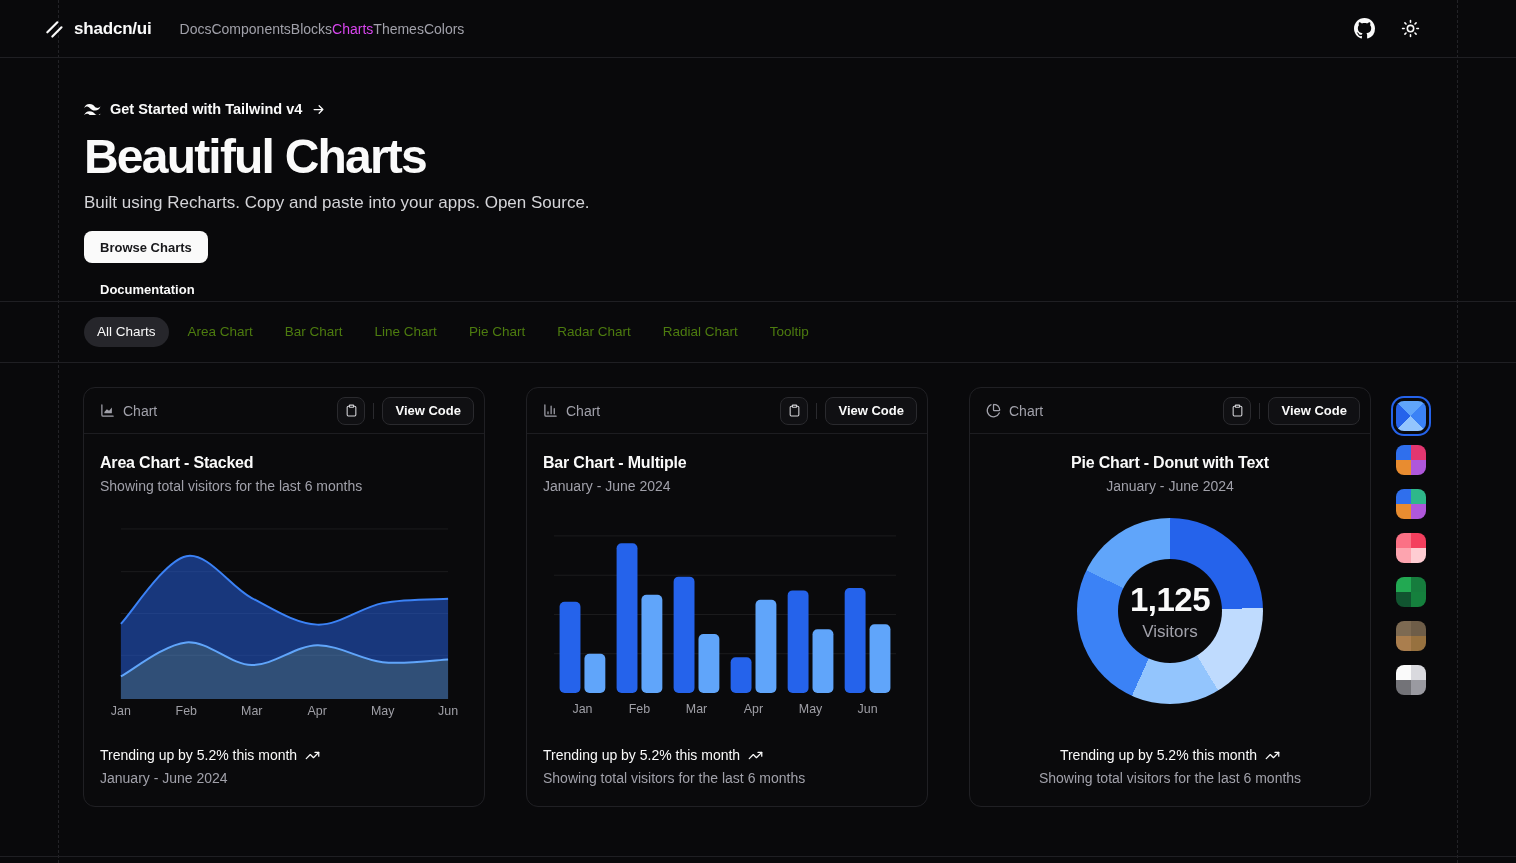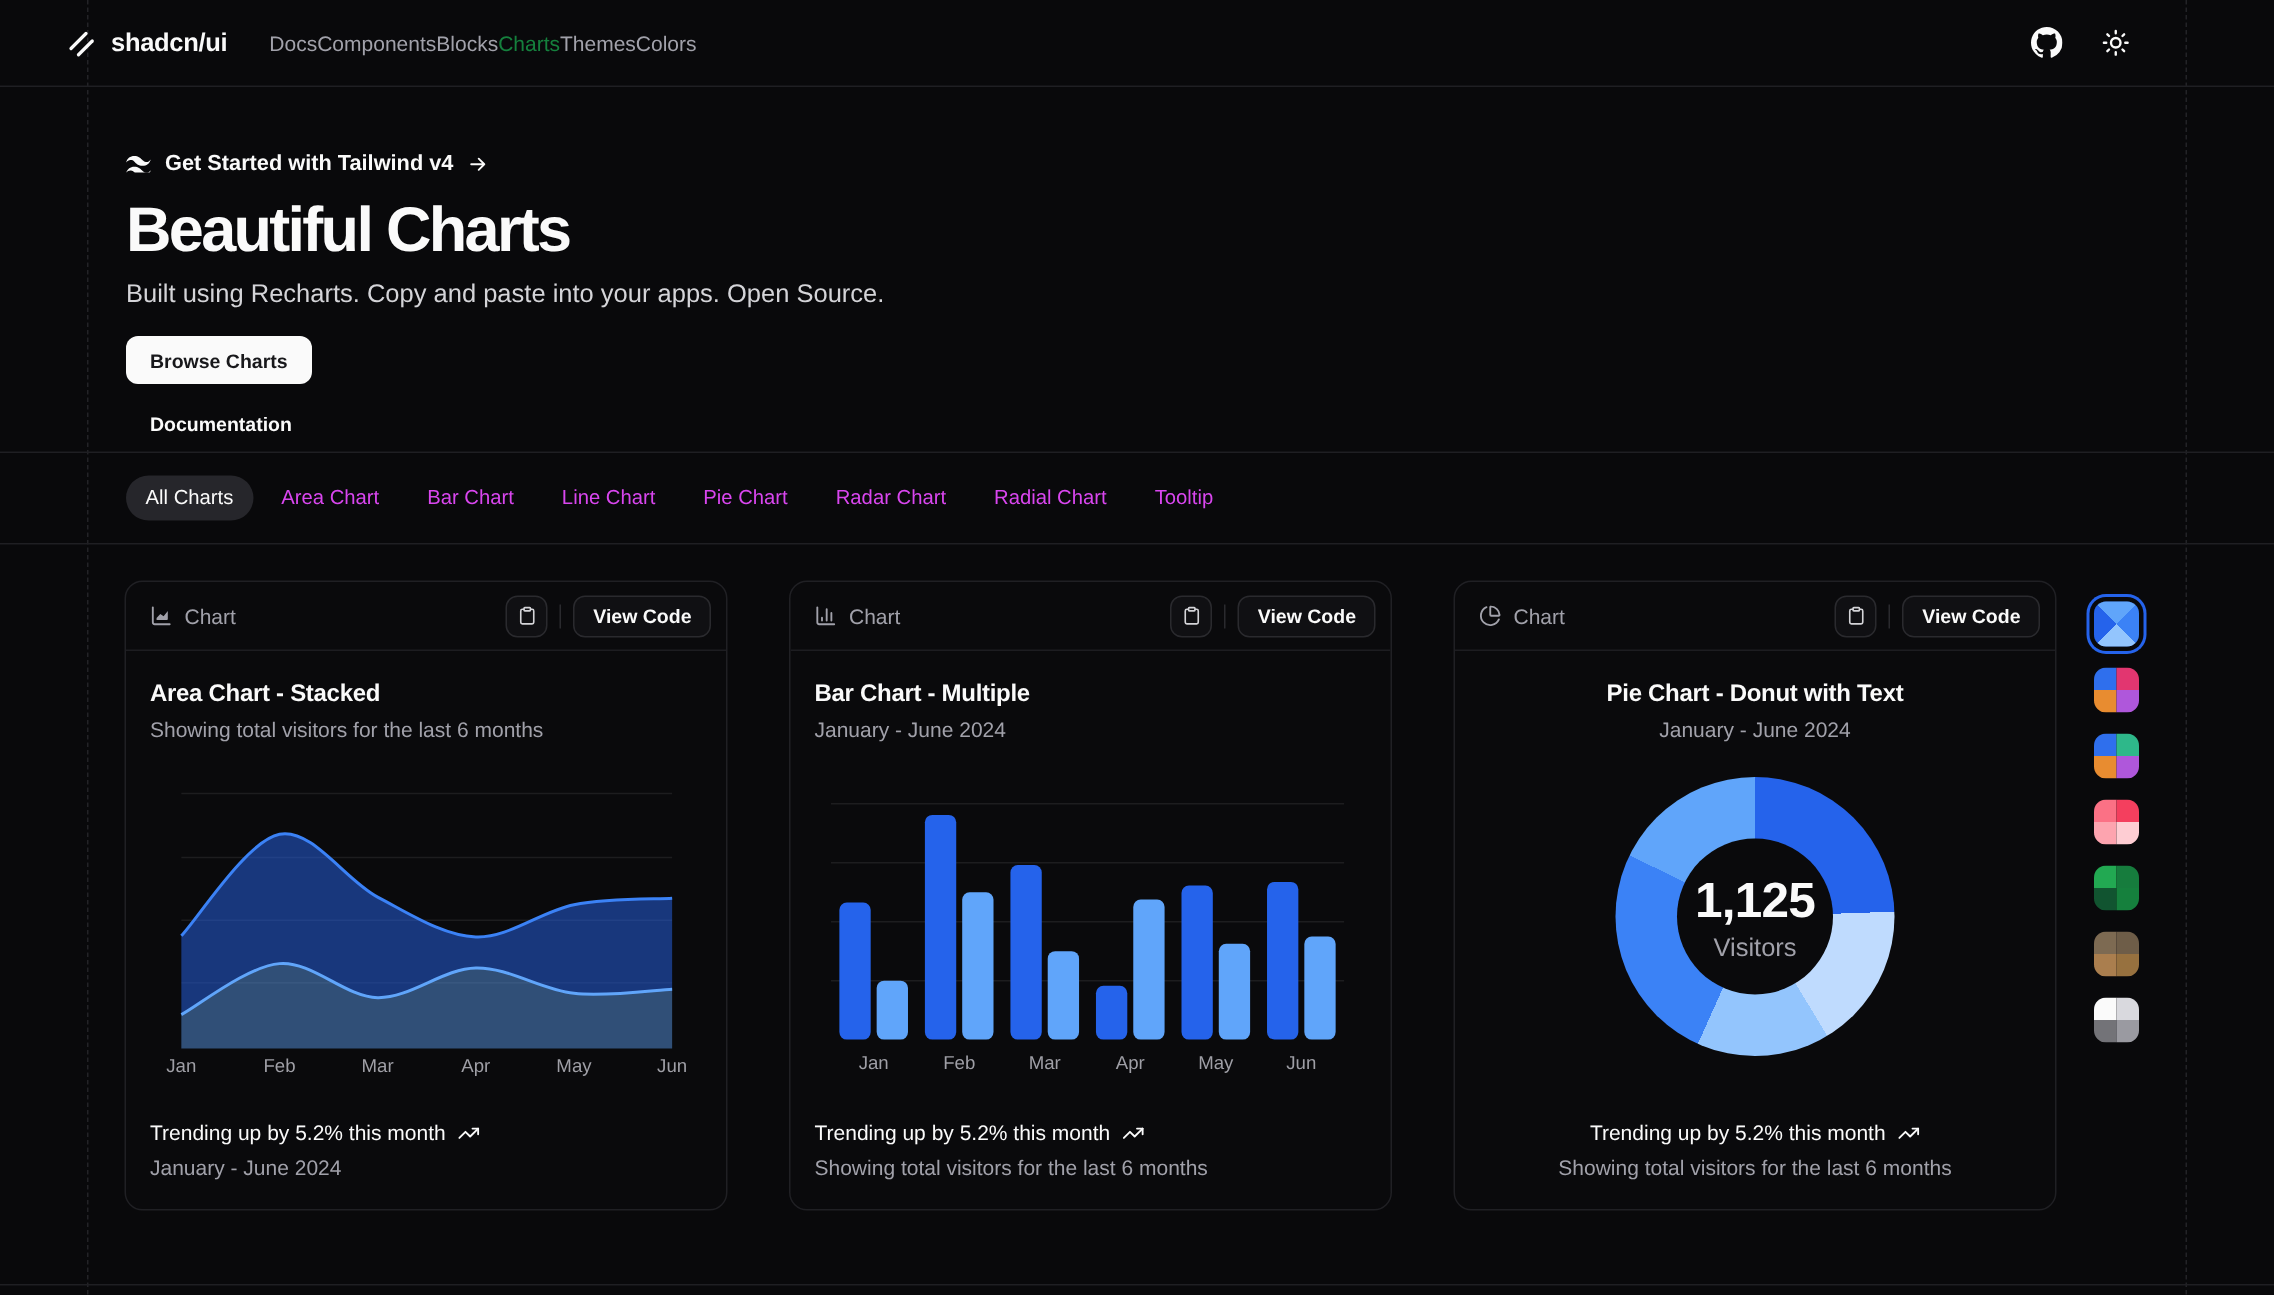--- a/index.html
+++ b/index.html
@@ -8,48 +8,48 @@
   .vline { position:absolute; top:0; bottom:0; width:0; border-left:1px dashed #232327; z-index:1; }
   .hline { position:absolute; left:0; right:0; height:1px; background:#1f1f23; z-index:1; }
 
   
   .nav { position:absolute; top:0; left:0; right:0; height:57px; display:flex; align-items:center;
     padding:0 90px 0 44px; z-index:2; }
   .brand { display:flex; align-items:center; gap:10px; cursor:pointer; }
   .brand-name { font-size:17px; font-weight:700; letter-spacing:-0.2px; }
   .nav-links { display:flex; align-items:center; margin-left:28px; }
   .nav-link { font-size:14px; color:#a1a1aa; text-decoration:none; cursor:pointer; }
-  .nav-link.active { color:#15803d; }
+  .nav-link.active { color:#d946ef; }
   .nav-right { margin-left:auto; display:flex; align-items:center; gap:14px; }
   .search-box { width:256px; height:33px; background:#131316; border:1px solid #26262a; border-radius:8px;
     display:flex; align-items:center; padding:0 6px 0 12px; gap:8px; cursor:text; }
   .search-box input { flex:1; background:transparent; border:none; outline:none; color:#8b8b93;
     font-size:13px; font-family:inherit; }
   .search-box input::placeholder { color:#717179; }
   .kbd { background:#232327; border-radius:5px; padding:3px 6px; font-size:11px; color:#a1a1aa; white-space:nowrap; }
   .icon-btn { width:32px; height:32px; display:flex; align-items:center; justify-content:center;
     border-radius:8px; cursor:pointer; color:#e4e4e7; }
 
   
   .hero { position:absolute; top:57px; left:84px; right:90px; z-index:2; }
   .banner { margin-top:44px; display:flex; align-items:center; gap:9px; cursor:pointer; }
   .banner-text { font-size:14.5px; font-weight:600; color:#fafafa; }
-  .hero h1 { margin-top:12px; font-size:42px; font-weight:800; letter-spacing:-1.8px; color:#fafafa; }
+  .hero h1 { margin-top:12px; font-size:48px; font-weight:800; letter-spacing:-1.8px; color:#fafafa; }
   .hero-sub { margin-top:9px; font-size:17px; color:#d4d4d8; }
   .hero-ctas { margin-top:18px; display:flex; align-items:flex-start; gap:10px;flex-direction:column; }
   .btn-primary { height:32px; padding:0 16px; background:#fafafa; color:#18181b; border:none; border-radius:8px;
     font-size:13px; font-weight:600; font-family:inherit; cursor:pointer; }
   .btn-ghost { height:32px; padding:0 16px; background:transparent; color:#fafafa; border:none; border-radius:8px;
     font-size:13px; font-weight:600; font-family:inherit; cursor:pointer; }
 
   
   .tabs { position:absolute; top:301px; left:0; right:0; height:61px; display:flex; align-items:center;
     padding-left:84px; gap:6px; z-index:2; }
   .tab { height:30px; display:flex; align-items:center; padding:0 13px; border-radius:999px;
-    font-size:13.5px; color:#d946ef; cursor:pointer; white-space:nowrap; }
+    font-size:13.5px; color:#4d7c0f; cursor:pointer; white-space:nowrap; }
   .tab.active { background:#26262b; color:#fafafa; }
 
   
   .main { position:absolute; top:362px; left:0; right:0; bottom:0; z-index:2; }
   .cards { display:flex; gap:41px; padding:25px 0 0 83px; }
   .card { width:402px; height:420px; border:1px solid #202024; border-radius:12px; background:#0a0a0c;
     display:flex; flex-direction:column; overflow:hidden; }
   .card-header { height:46px; flex:0 0 46px; display:flex; align-items:center; padding:0 10px 0 16px;
     border-bottom:1px solid #1d1d21; gap:8px; }
   .card-header-label { font-size:14px; color:#a1a1aa; }

